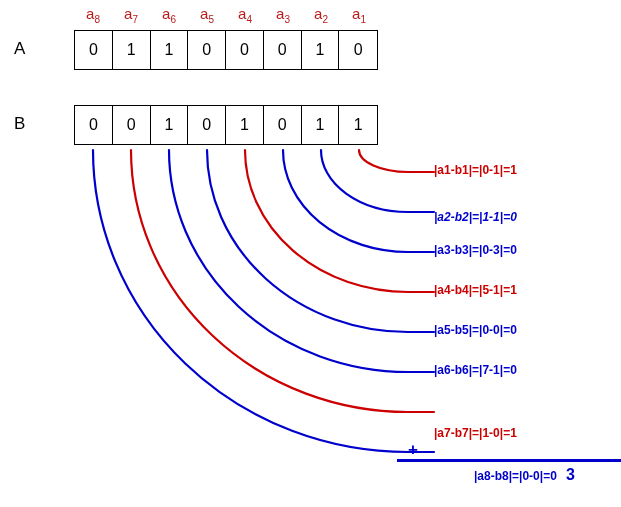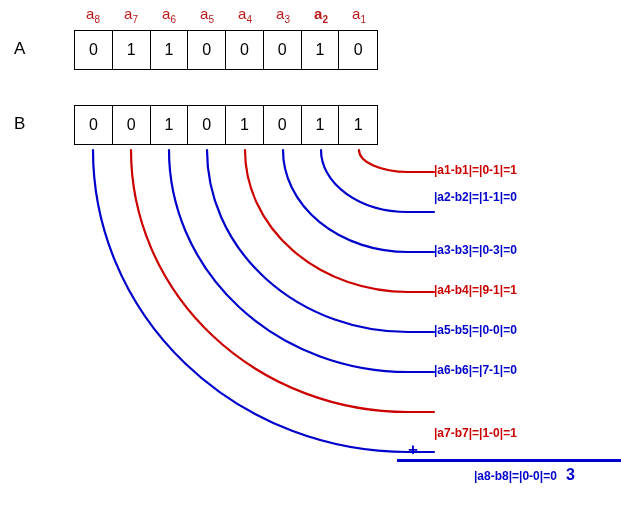--- a/index.html
+++ b/index.html
@@ -94,21 +94,21 @@
 
   <div class="rowlabel" id="label-B">B</div>
 
   <div class="idxrow" id="idx-a">
       <div class="idx" style="left: 0px;">a<sub>8</sub></div>
       <div class="idx" style="left: 38px;">a<sub>7</sub></div>
       <div class="idx" style="left: 76px;">a<sub>6</sub></div>
       <div class="idx" style="left: 114px;">a<sub>5</sub></div>
       <div class="idx" style="left: 152px;">a<sub>4</sub></div>
       <div class="idx" style="left: 190px;">a<sub>3</sub></div>
-      <div class="idx" style="left: 228px; font-weight: bold;">a<sub>2</sub></div>
+      <div class="idx" style="left: 228px;">a<sub>2</sub></div>
       <div class="idx" style="left: 266px;">a<sub>1</sub></div>
     </div>
 
   <div class="bittable" id="table-A">
       <div class="cell">0</div>
       <div class="cell">1</div>
       <div class="cell">1</div>
       <div class="cell">0</div>
       <div class="cell">0</div>
       <div class="cell">0</div>
@@ -134,23 +134,23 @@
       <path d="M 283 150 A 125 102 0 0 0 408 252 L 434 252" fill="none" stroke="#0000cc" stroke-width="2.2" stroke-linecap="round"></path>
       <path d="M 245 150 A 163 142 0 0 0 408 292 L 434 292" fill="none" stroke="#cc0000" stroke-width="2.2" stroke-linecap="round"></path>
       <path d="M 207 150 A 201 182 0 0 0 408 332 L 434 332" fill="none" stroke="#0000cc" stroke-width="2.2" stroke-linecap="round"></path>
       <path d="M 169 150 A 239 222 0 0 0 408 372 L 434 372" fill="none" stroke="#0000cc" stroke-width="2.2" stroke-linecap="round"></path>
       <path d="M 131 150 A 277 262 0 0 0 408 412 L 434 412" fill="none" stroke="#cc0000" stroke-width="2.2" stroke-linecap="round"></path>
       <path d="M 93 150 A 315 302 0 0 0 408 452 L 434 452" fill="none" stroke="#0000cc" stroke-width="2.2" stroke-linecap="round"></path>
     </svg>
 
   <div id="equations-host">
       <div class="eq red" style="top: 163px;">|a1-b1|=|0-1|=1</div>
-      <div class="eq blue" style="top: 190px;">|a2-b2|=|1-1|=0</div>
+      <div class="eq blue" style="top: 210px; font-style: italic;">|a2-b2|=|1-1|=0</div>
       <div class="eq blue" style="top: 243px;">|a3-b3|=|0-3|=0</div>
-      <div class="eq red" style="top: 283px;">|a4-b4|=|9-1|=1</div>
+      <div class="eq red" style="top: 283px;">|a4-b4|=|5-1|=1</div>
       <div class="eq blue" style="top: 323px;">|a5-b5|=|0-0|=0</div>
       <div class="eq blue" style="top: 363px;">|a6-b6|=|7-1|=0</div>
       <div class="eq red" style="top: 426px;">|a7-b7|=|1-0|=1</div>
       <div class="eq blue" style="top: 469px; margin-left: 40px;">|a8-b8|=|0-0|=0</div>
     </div>
 
   <div id="plus-sign">+</div>
   <div id="sum-rule"></div>
   <div id="sum-result">3</div>
 

